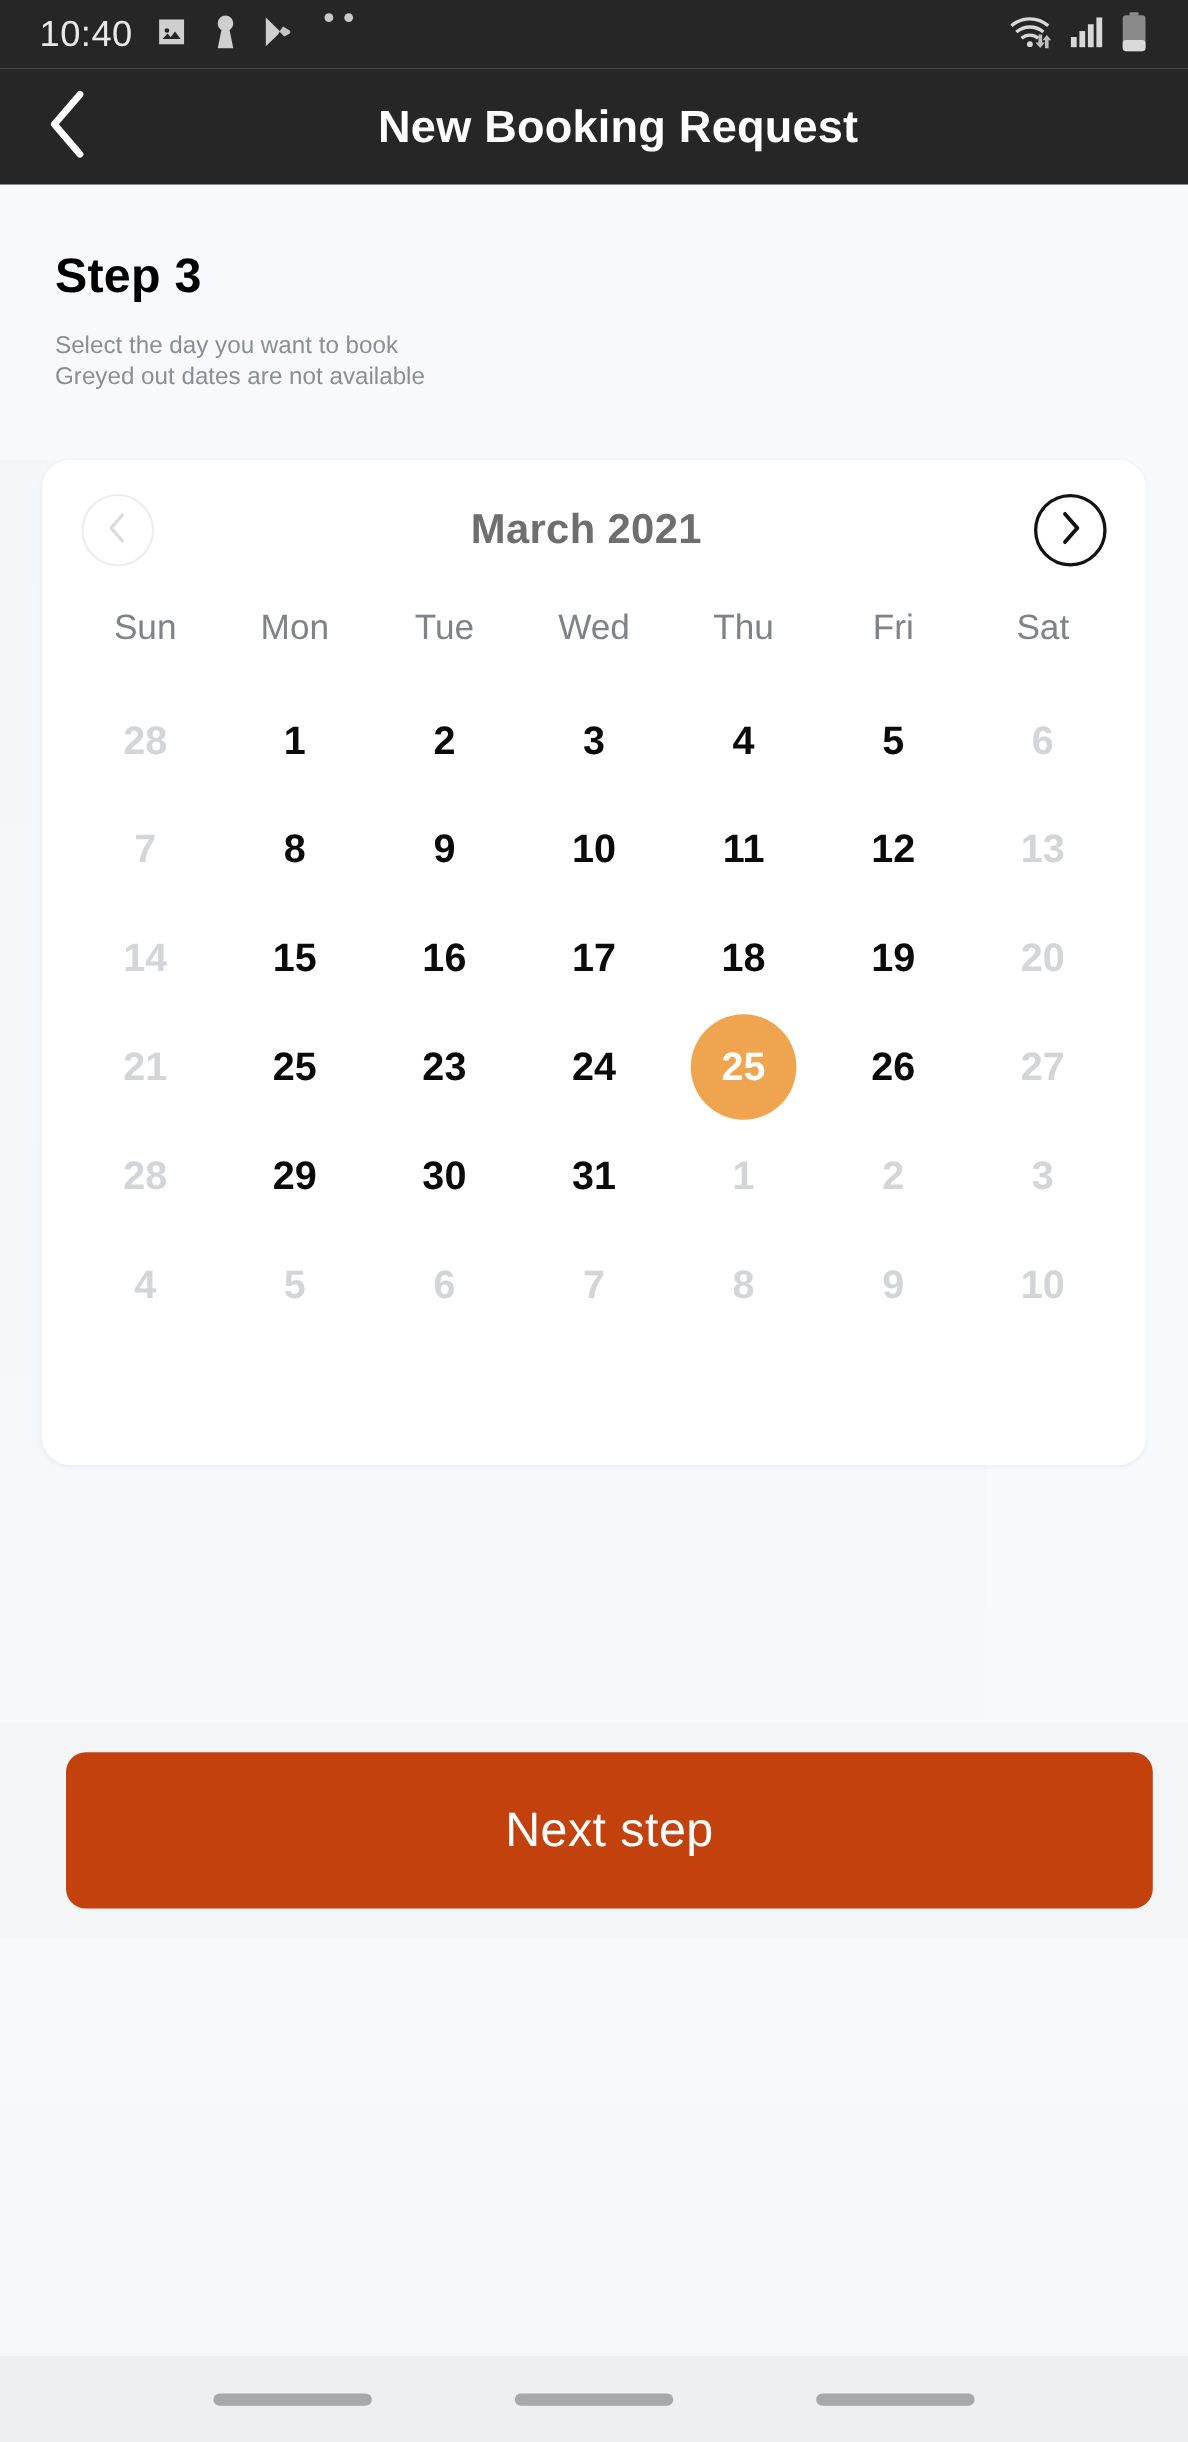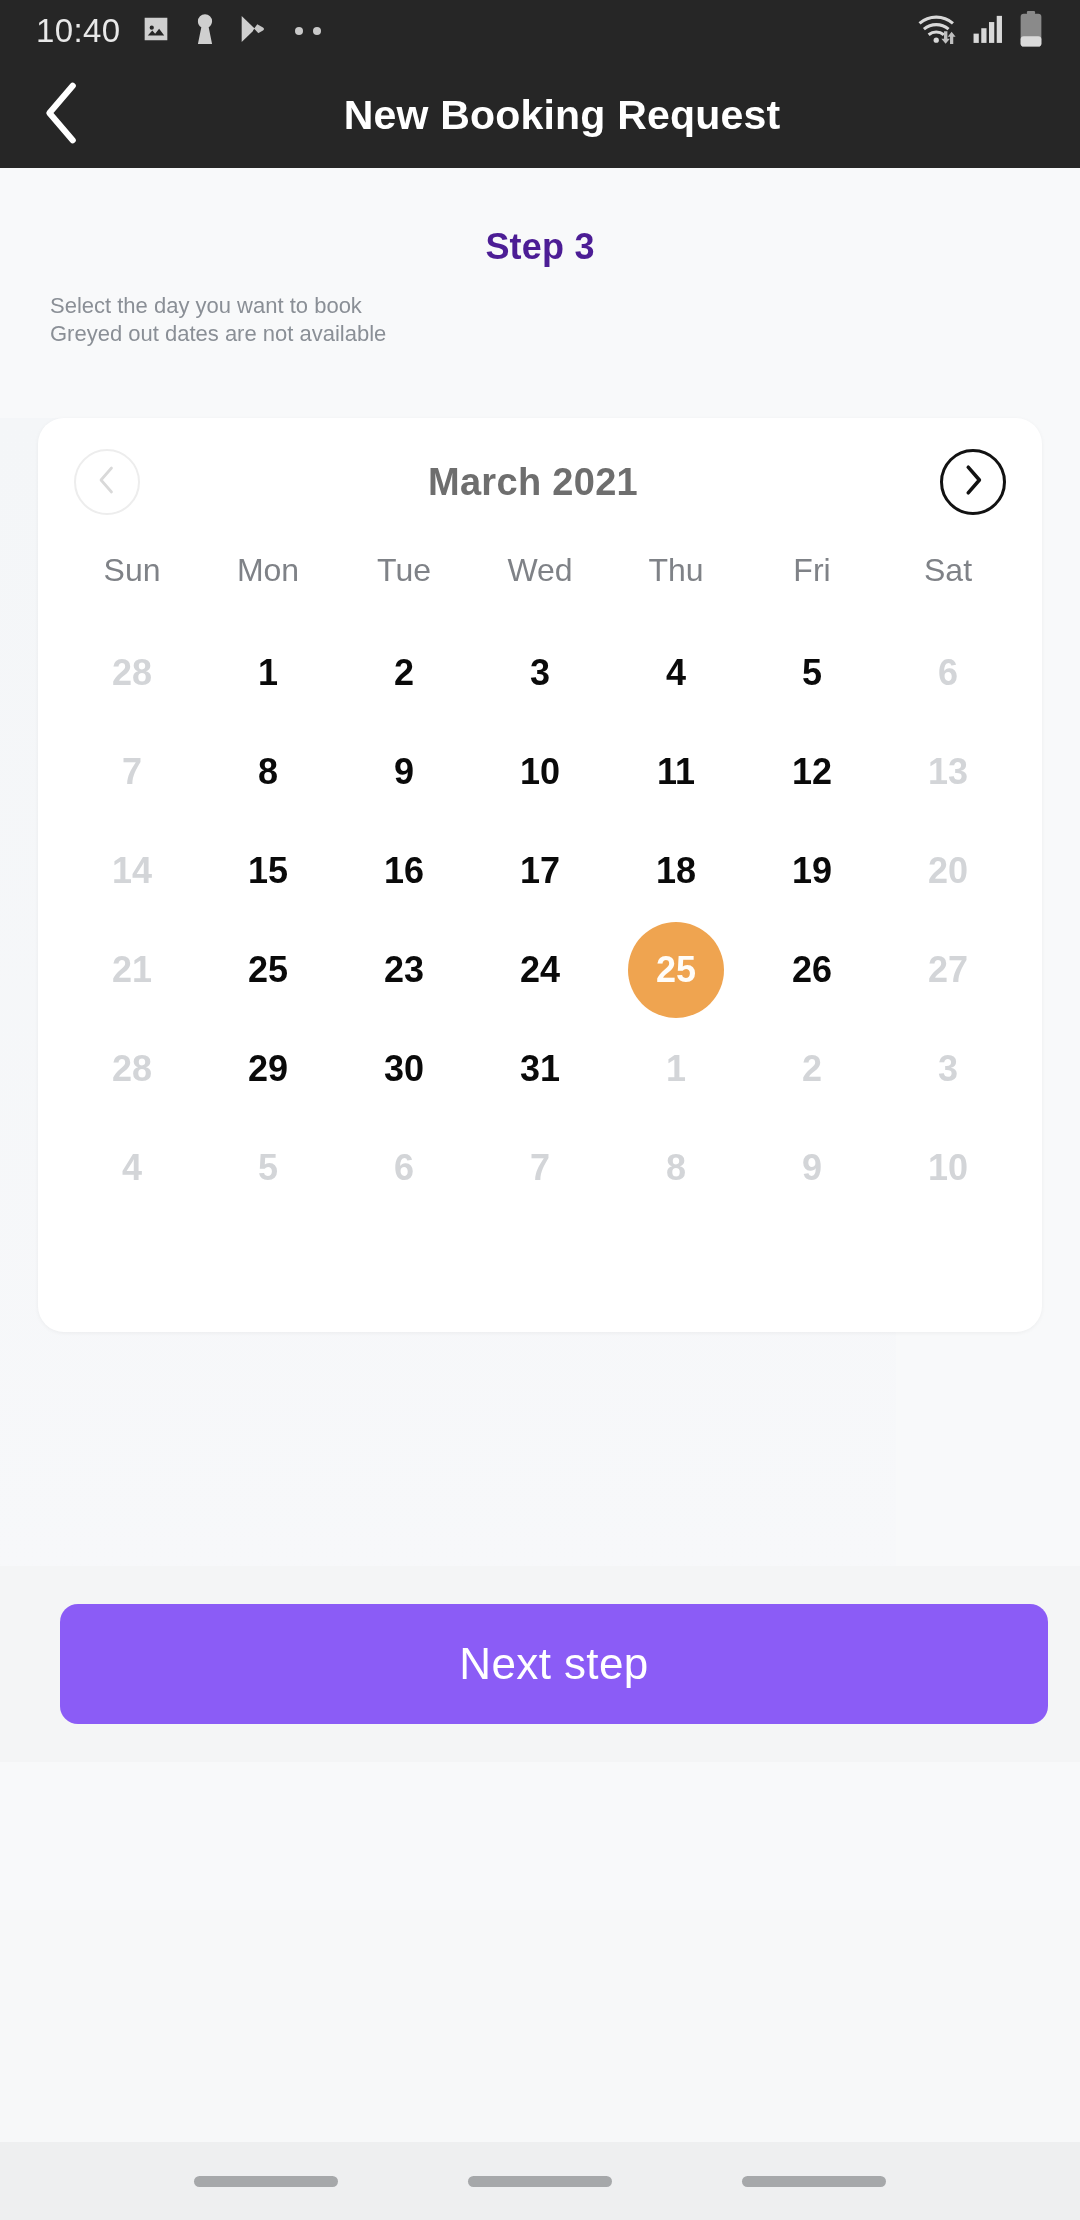--- a/index.html
+++ b/index.html
@@ -10,21 +10,21 @@
     overflow:hidden;
     position:relative;
   }
 
   
   .statusbar{
     position:absolute; top:0; left:0; width:1080px; height:62px;
     background:#262626; display:flex; align-items:center;
     padding:0 36px;
   }
-  .sb-left{ display:flex; align-items:center; gap:18px; }
+  .sb-left{ display:flex; align-items:flex-start; gap:18px; }
   .sb-time{ color:#E8E8E8; font-size:33px; letter-spacing:0.4px; font-family:"Liberation Sans",sans-serif; }
   .sb-right{ margin-left:auto; display:flex; align-items:center; gap:12px; }
   .dots{ display:flex; gap:10px; align-items:center; margin-left:8px;}
   .dots i{ width:8px; height:8px; border-radius:50%; background:#C9C9C9; display:block; }
 
   
   .appbar{
     position:absolute; top:62px; left:0; width:1080px; height:106px;
     background:#262626; display:flex; align-items:center;
   }
@@ -42,21 +42,21 @@
   
   .content{
     position:absolute; top:168px; left:0; width:1080px; height:1742px;
     background:#F8F9FA;
   }
   .intro{
     padding:58px 50px 0 50px;
     background:#F8F9FA;
   }
   .step-title{
-    font-size:36px; font-weight:bold; color:#4c1d95; letter-spacing:0.2px;text-align:center;
+    font-size:44px; font-weight:bold; color:#000000; letter-spacing:0.2px;
   }
   .step-sub{
     margin-top:24px; font-size:22px; color:#8A8F96; line-height:1.28; font-weight:normal;
   }
 
   
   .cal-wrap{
     position:absolute; top:250px; left:0; width:896px; height:1160px;
     background:linear-gradient(180deg,#F4F6F8 0%, #F7F8FA 100%);
     padding:0 38px;
@@ -105,21 +105,21 @@
   .day.muted .pill{ color:#D3D5D8; }
   .day.selected .pill{ background:#EFA450; color:#FFFDF9; }
 
   
   .footer{
     position:absolute; top:1398px; left:0; width:1080px; height:196px;
     background:#F4F5F6;
     display:flex; align-items:center; justify-content:center;
   }
   .next-btn{
-    width:988px; height:120px; background:#8b5cf6; border:none;
+    width:988px; height:142px; background:#c2410c; border:none;
     border-radius:18px; color:#FFFFFF; font-size:44px;
     font-family:"Liberation Sans",sans-serif; letter-spacing:0.4px;
     display:flex; align-items:center; justify-content:center;margin-left:28px;
   }
 
   
   .navbar{
     position:absolute; bottom:0; left:0; width:1080px; height:78px;
     background:#EEEFF0; display:flex; align-items:center; justify-content:center;
     gap:130px;

